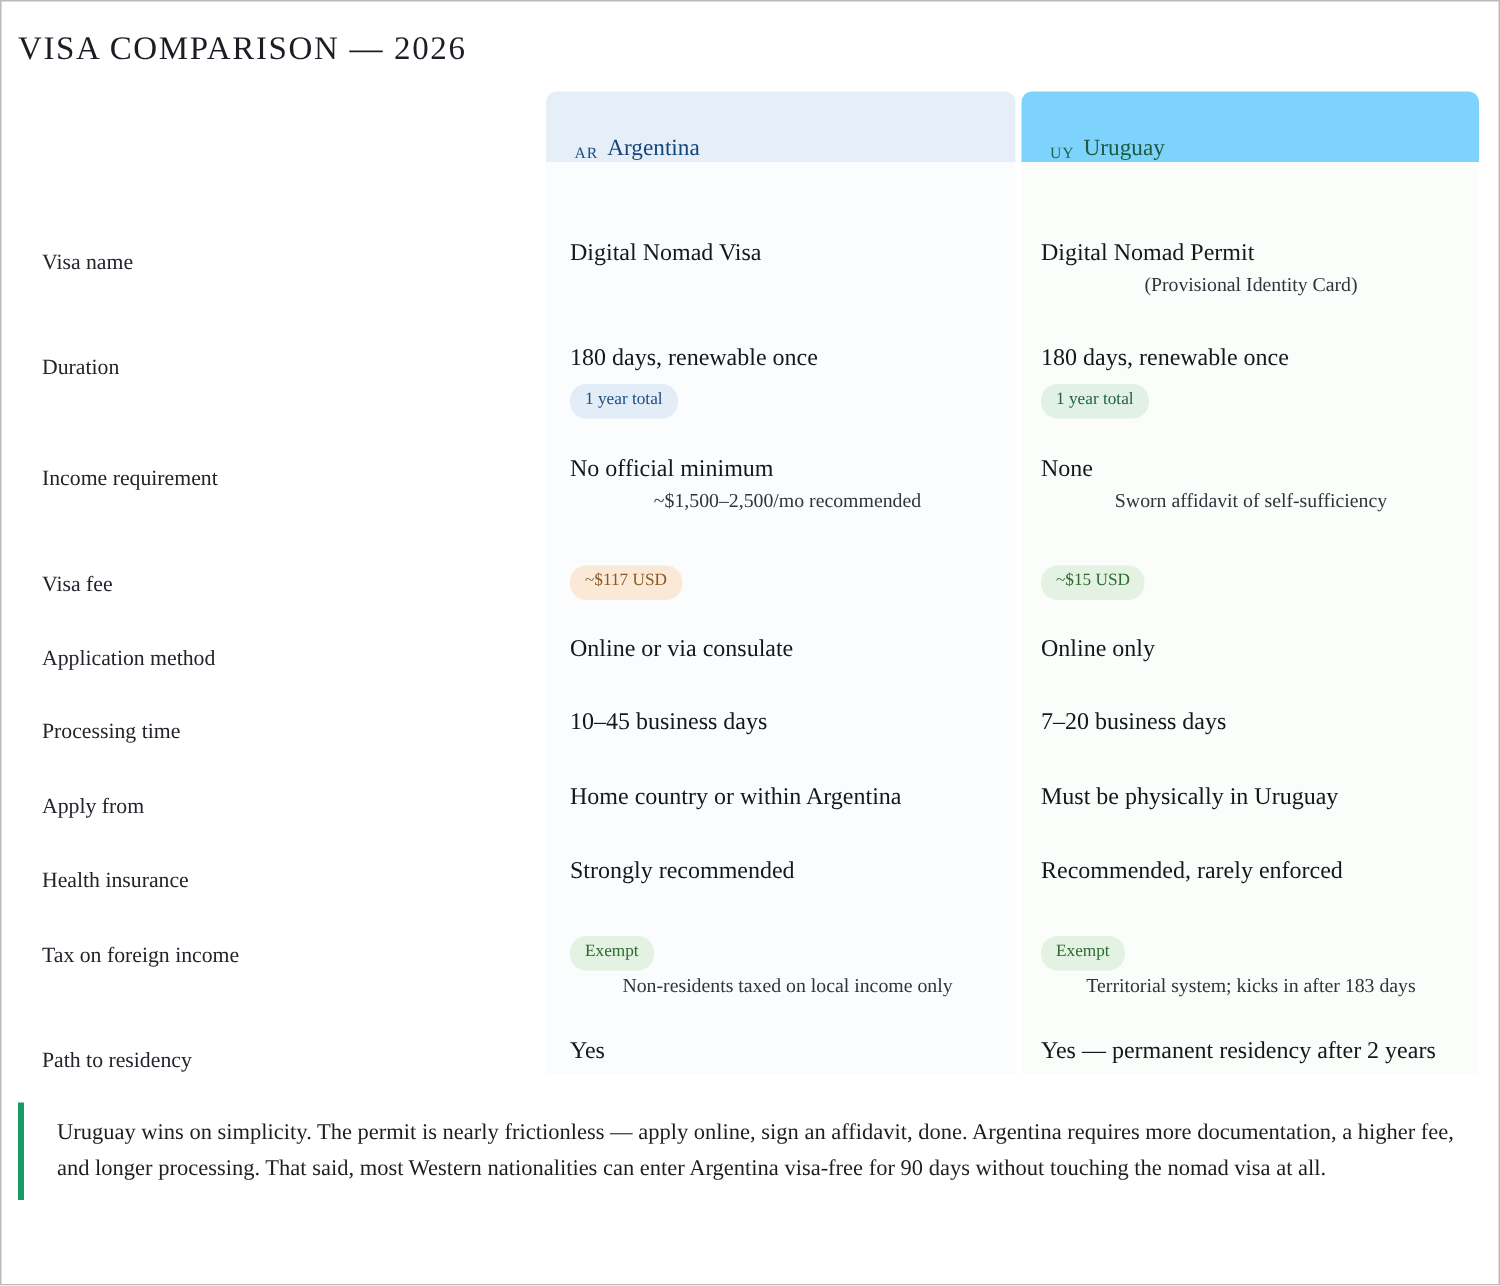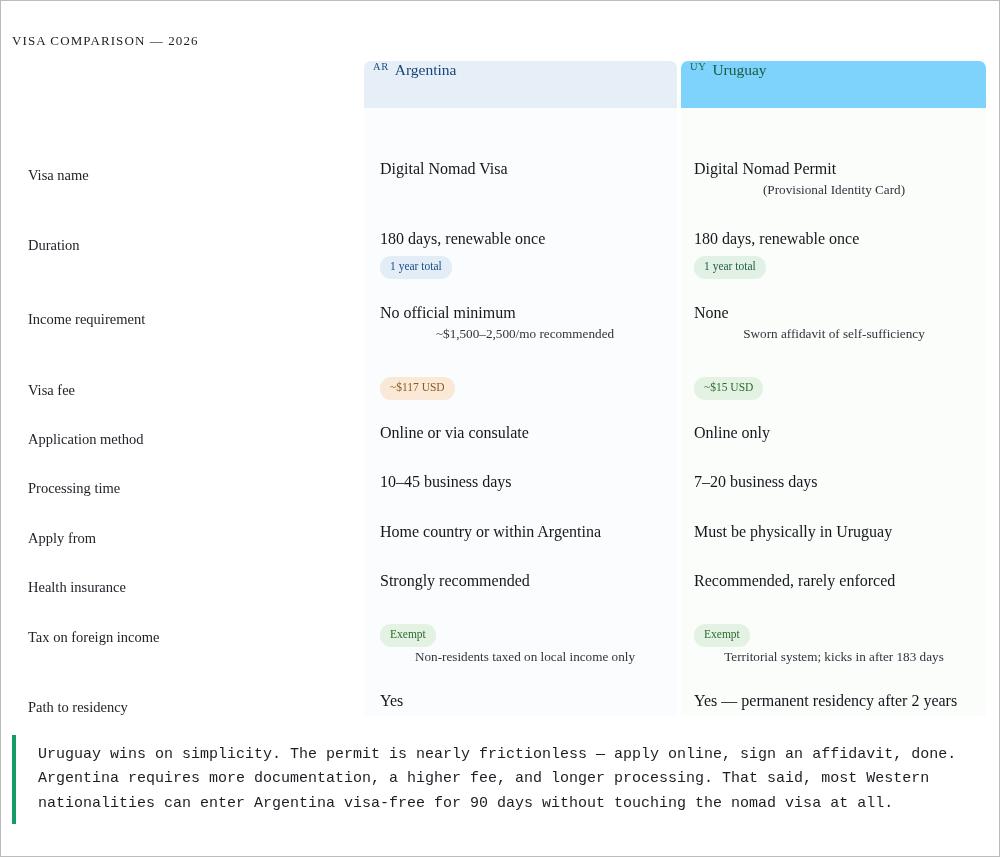--- a/index.html
+++ b/index.html
@@ -21,22 +21,22 @@
     overflow: hidden;
   }
   .inner {
     position: relative;
     padding: 0;
     height: 100%;
   }
   .doc-title {
     position: absolute;
     left: 11px;
-    top: 32px;
-    font-size: 13px;
+    top: 18px;
+    font-size: 22px;
     letter-spacing: 1.1px;
     color: #1c1c24;
     font-variant: small-caps;
     text-transform: uppercase;
     font-family: "Liberation Serif", "DejaVu Serif", serif;
   }
 
   
   .table {
     position: absolute;
@@ -47,23 +47,23 @@
   .col-head-row {
     position: relative;
     height: 47px;
   }
   .col-head {
     position: absolute;
     top: 0;
     height: 47px;
     border-radius: 7px 7px 0 0;
     box-sizing: border-box;
-    padding-left: 9px;
+    padding-left: 19px;
     display: flex;
-    align-items: flex-start;
+    align-items: flex-end;
   }
   .col-head.ar {
     left: 363px;
     width: 313px;
     background: #e6eff8;
   }
   .col-head.uy {
     left: 680px;
     width: 305px;
     background: #e4f2e8;
@@ -144,21 +144,20 @@
 
   
   .note {
     position: absolute;
     left: 11px;
     top: 734px;
     width: 970px;
     box-sizing: border-box;
     border-left: 4px solid #15803d;
     padding: 8px 10px 8px 22px;
-    font-family: Liberation Mono, monospace;
   }
   .note p {
     margin: 0;
     font-size: 15px;
     line-height: 1.63;
     color: #1b1e23;
   }
 </style>
 </head>
 <body>

